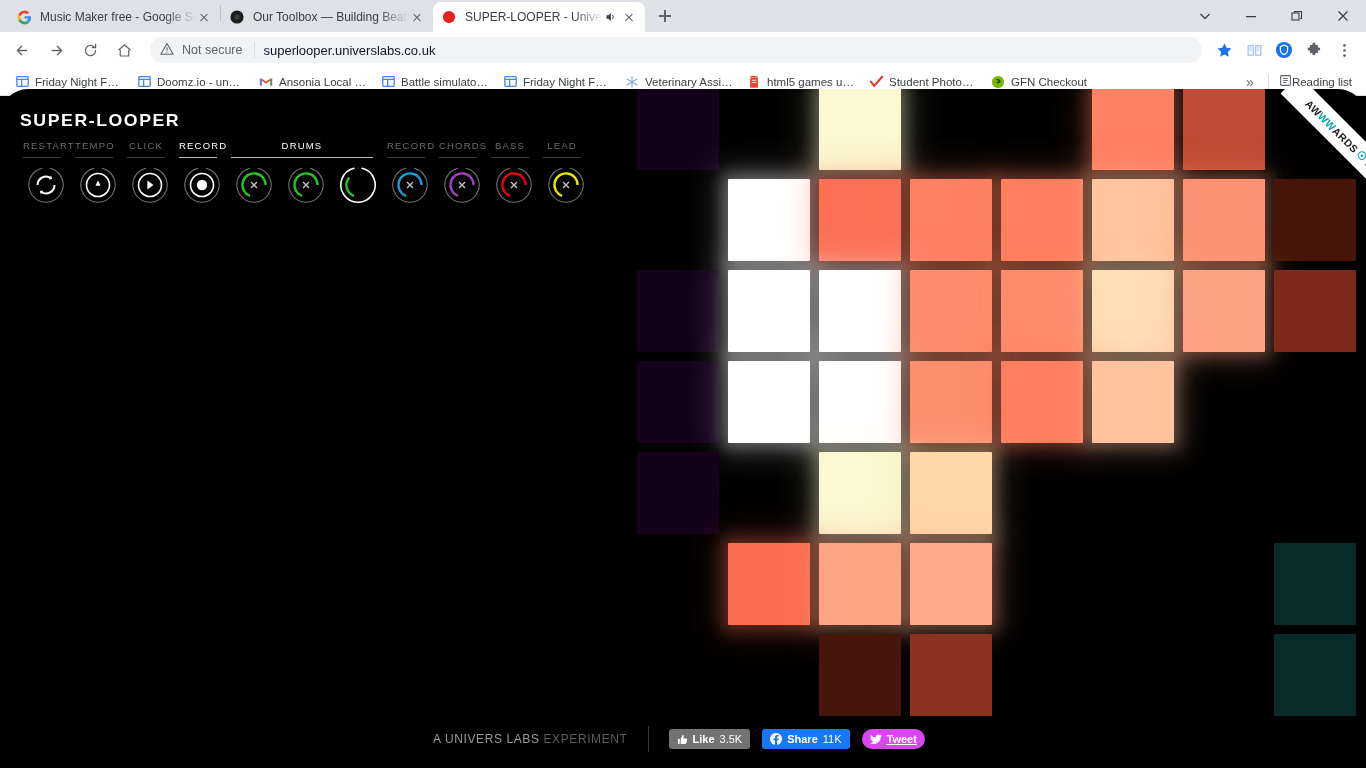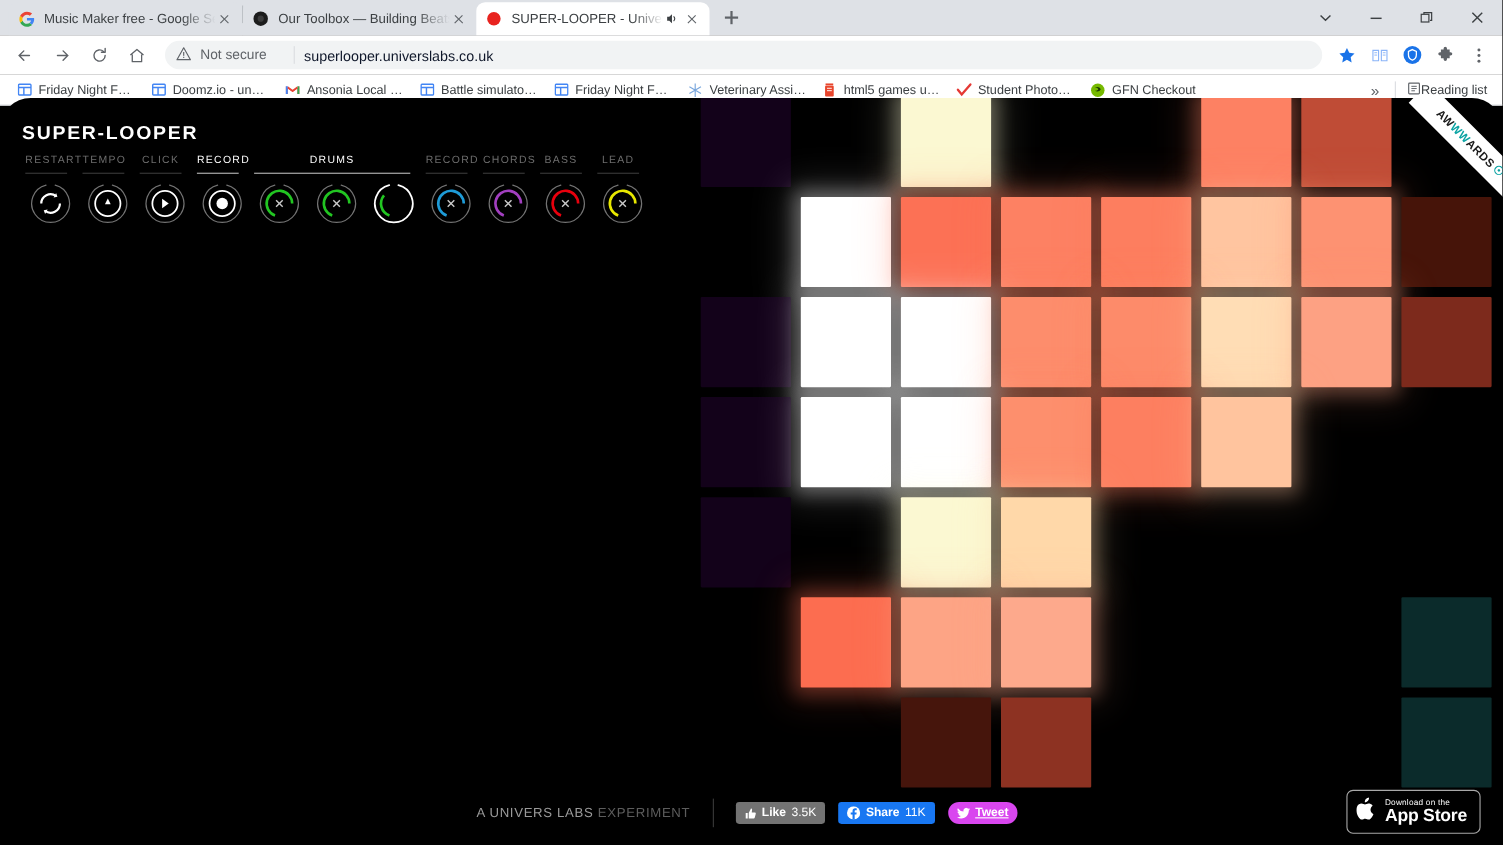--- a/index.html
+++ b/index.html
@@ -66,21 +66,21 @@
   .toolbar {
     height: 36px; background:#fff; display:flex; align-items:center; padding: 0 8px;
   }
   .nav-btn { width:28px;height:28px;display:flex;align-items:center;justify-content:center;margin-right:6px;border-radius:50%; }
   .omnibox {
     flex:1; height:26px; background:#f1f3f4; border-radius:13px;
     display:flex; align-items:center; padding: 0 10px; margin: 0 6px;
     font-size: 13px; color:#202124;
   }
   .omnibox .warn-icon { width:16px;height:16px;margin-right:6px;flex-shrink:0; }
-  .omnibox .notsecure { color:#5f6368; font-size:12.5px; margin-right:25px; }
+  .omnibox .notsecure { color:#5f6368; font-size:12.5px; margin-right:12px; }
   .omnibox .divider { width:1px;height:16px;background:#dadce0;margin-right:8px; }
   .omnibox .url { color:#0f172a; font-size:13px; }
   .tb-icon { width:28px;height:28px;display:flex;align-items:center;justify-content:center;margin-left:2px;border-radius:50%; }
 
   .bookmarks {
     height: 28px; background:#fff; display:flex; align-items:center;
     padding: 0 8px; font-size:11.5px; color:#3c4043; position:relative;
     border-bottom: 1px solid #dadce0;
   }
   .bm {
@@ -591,26 +591,15 @@
           <span class="sico">
             <svg width="12" height="11" viewBox="0 0 16 14">
               <path d="M16 1.7c-.6.3-1.2.4-1.9.5.7-.4 1.2-1 1.4-1.8-.6.4-1.3.6-2.1.8A3.3 3.3 0 0 0 7.8 4c0 .3 0 .5.1.7A9.3 9.3 0 0 1 1.1.6a3.3 3.3 0 0 0 1 4.4c-.5 0-1-.2-1.5-.4 0 1.6 1.1 2.9 2.6 3.2-.5.1-1 .2-1.5 0a3.3 3.3 0 0 0 3 2.3A6.6 6.6 0 0 1 0 11.5a9.3 9.3 0 0 0 5 1.5c6 0 9.3-5 9.3-9.3v-.4c.7-.5 1.2-1 1.7-1.6z" fill="#fff"></path>
             </svg>
           </span>
           <span>Tweet</span>
         </div>
       </div>
     </div>
 
-    <div class="appstore">
-      <span class="apple">
-        <svg width="19" height="23" viewBox="0 0 20 24">
-          <path d="M13.6 12.6c0-2.5 2-3.7 2.1-3.8-1.2-1.7-3-1.9-3.6-2-1.5-.2-3 .9-3.8.9s-2-.9-3.3-.9c-1.7 0-3.3 1-4.1 2.5-1.8 3.1-.5 7.7 1.2 10.2.9 1.2 1.9 2.6 3.2 2.6 1.3-.1 1.8-.8 3.3-.8s2 .8 3.3.8 2.2-1.2 3.1-2.5c1-1.4 1.4-2.8 1.4-2.9 0 0-2.7-1-2.8-4.1zM11.2 4.1c.7-.8 1.1-2 1-3.1-1 0-2.3.7-3 1.5-.7.8-1.2 2-1 3.1 1.1.1 2.3-.6 3-1.5z" fill="#fff"></path>
-        </svg>
-      </span>
-      <span class="as-txt">
-        <span class="as-small">Download on the</span>
-        <span class="as-big">App Store</span>
-      </span>
-    </div>
 
   </div>
 </div>
 
 </body></html>

